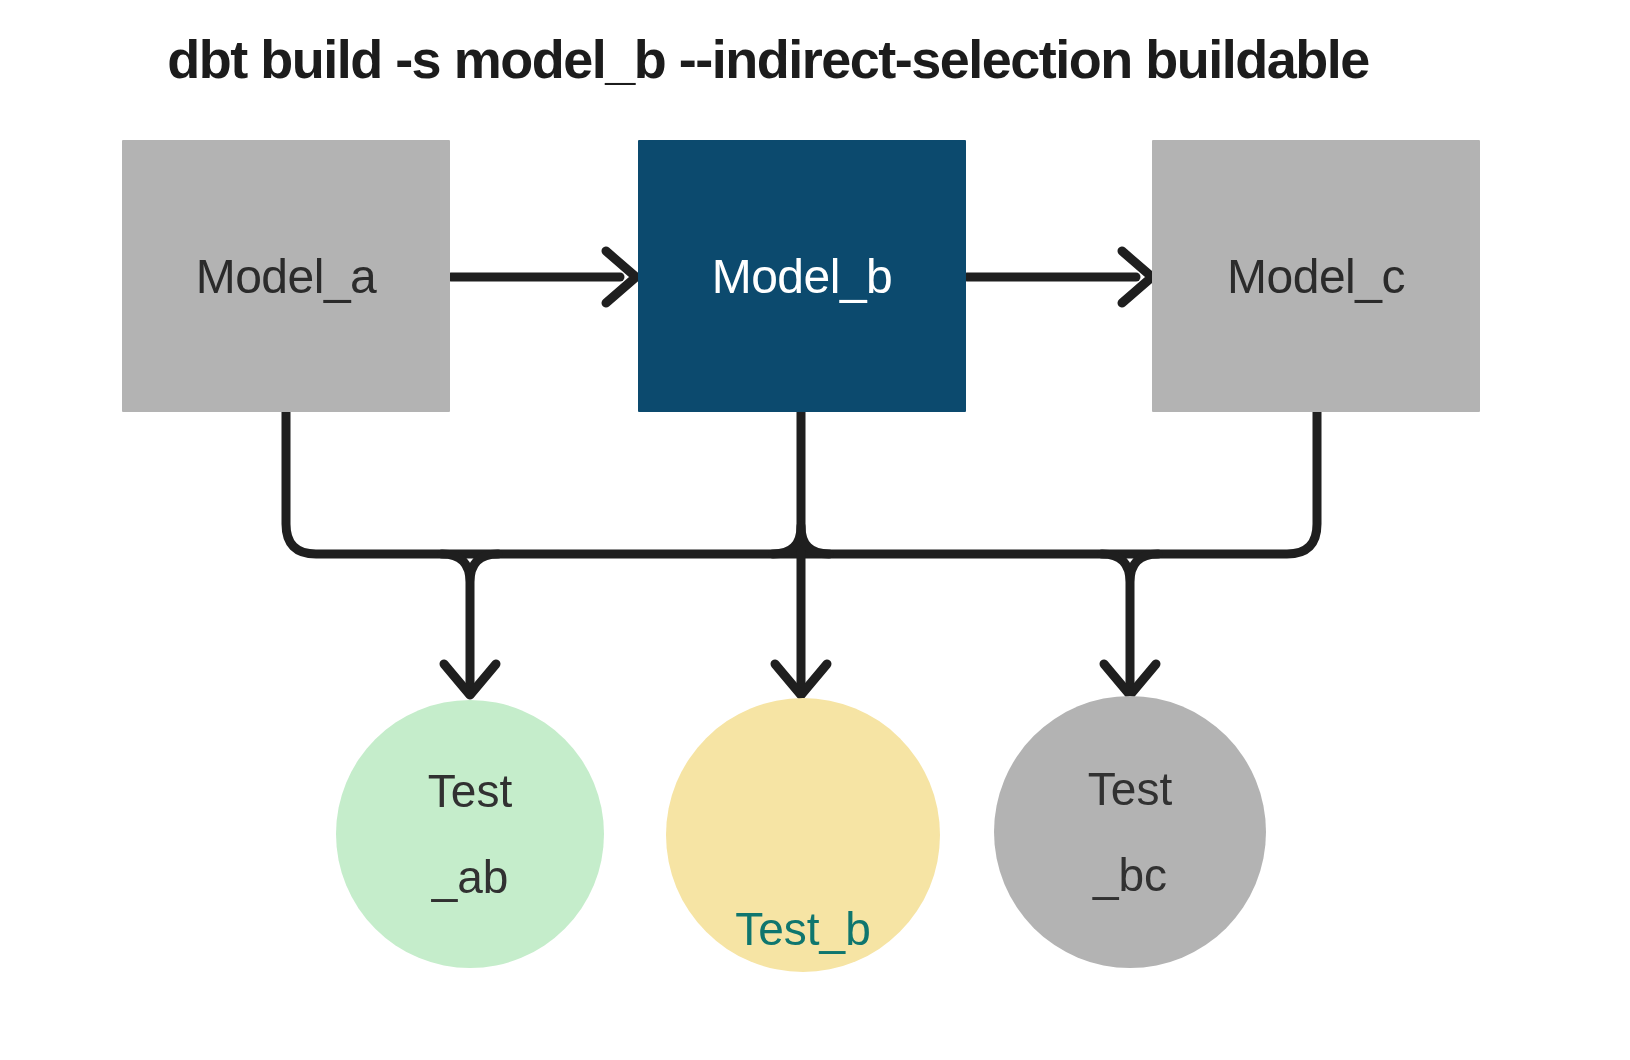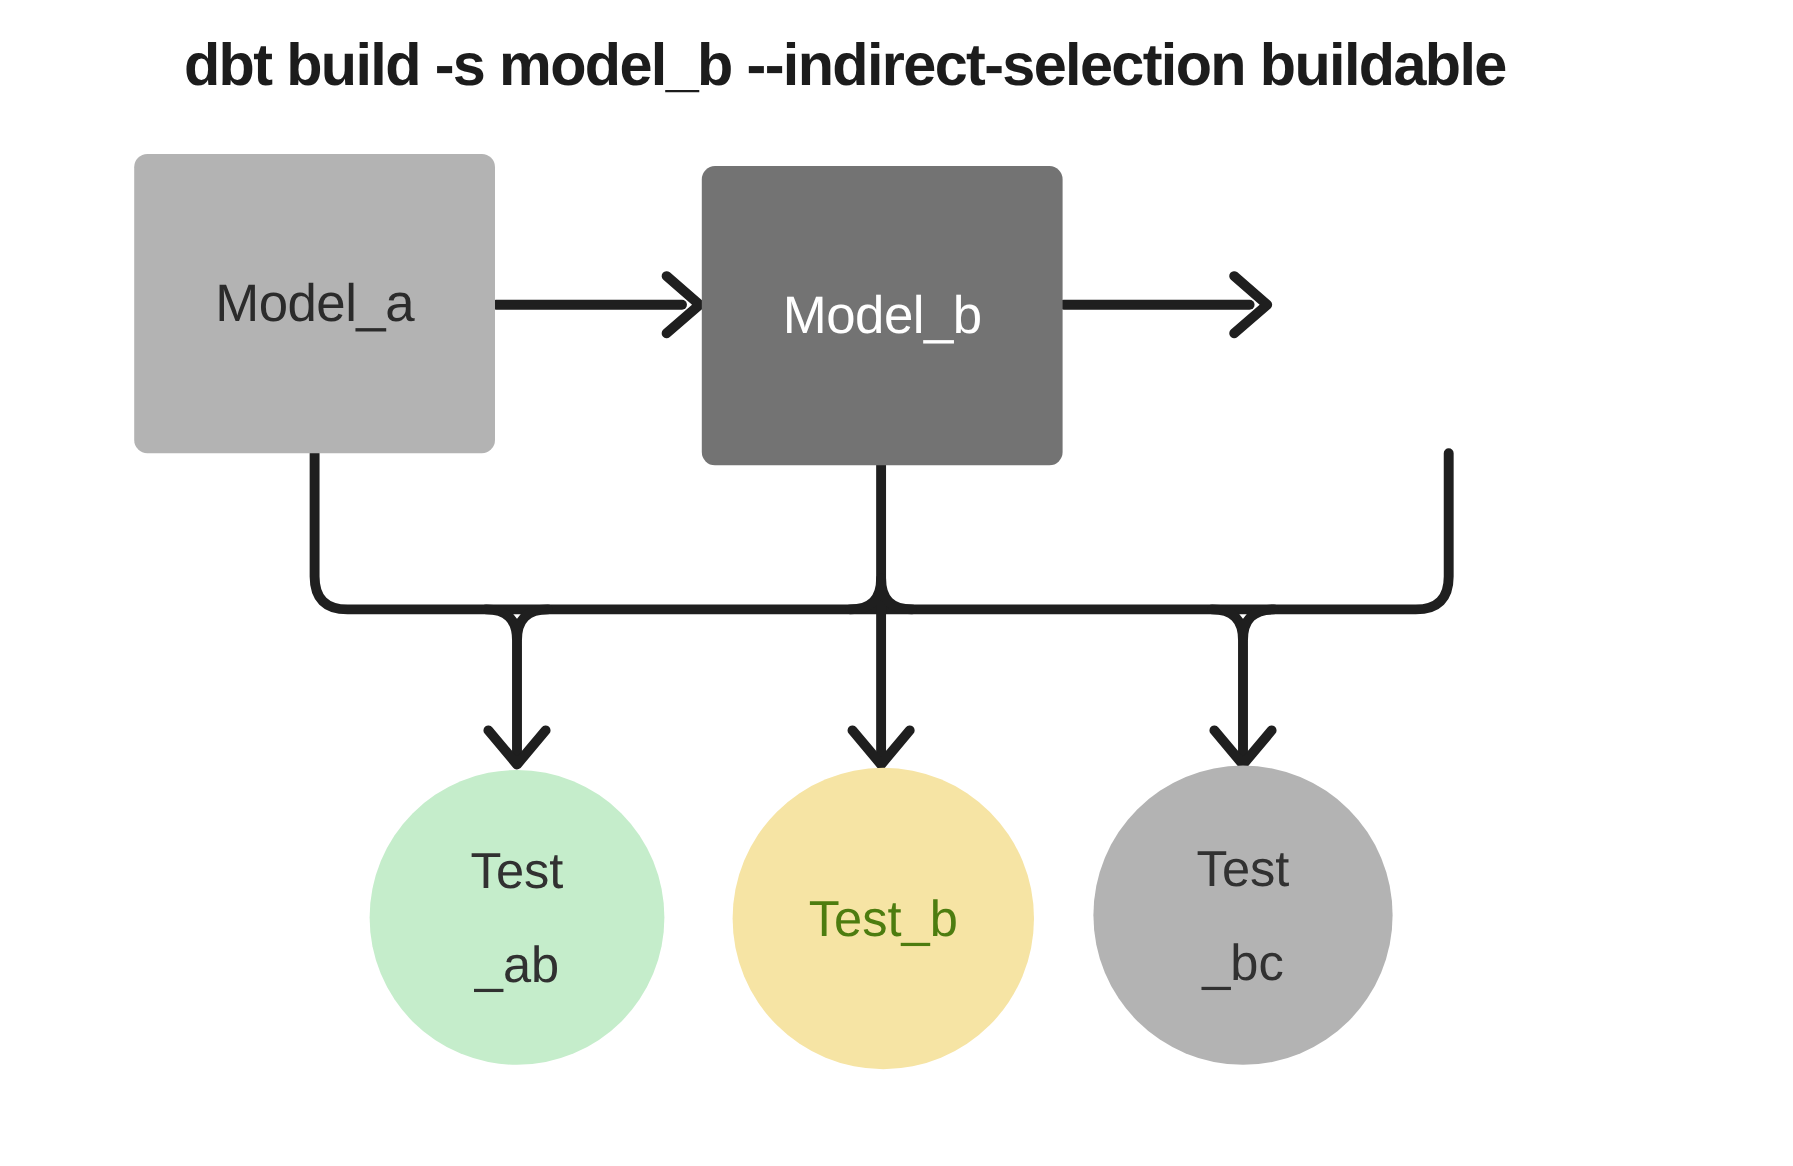--- a/index.html
+++ b/index.html
@@ -35,21 +35,21 @@
     fill:none;
     stroke-width:9;
     stroke-linecap:round;
     stroke-linejoin:round;
   }
   .model-box{
     position:absolute;
     top:140px;
     width:328px;
     height:272px;
-    border-radius:12px;
+    border-radius:1px;
     display:flex;
     align-items:center;
     justify-content:center;
     font-size:48px;
     font-weight:500;
     letter-spacing:-0.5px;
   }
   .model-a{left:122px;}
   .model-b{left:638px;}
   .model-c{left:1152px;}
@@ -96,31 +96,34 @@
 
     <path d="M 444 664 L 470 695 L 496 664" stroke="#1f1f1f"></path>
     <path d="M 775 664 L 801 695 L 827 664" stroke="#1f1f1f"></path>
     <path d="M 1104 664 L 1130 695 L 1156 664" stroke="#1f1f1f"></path>
   </svg>
 
   <div class="model-box model-a" style="background: rgb(179, 179, 179); color: rgb(43, 43, 43);">
     <span>Model_a</span>
   </div>
 
-  <div class="model-box model-b" style="background: #737373; color: rgb(255, 255, 255); margin-top: 11px;">
+  <div class="model-box model-b" style="background: #0c4a6e; color: rgb(255, 255, 255);">
     <span>Model_b</span>
   </div>
 
+  <div class="model-box model-c" style="background: rgb(179, 179, 179); color: rgb(43, 43, 43);">
+    <span>Model_c</span>
+  </div>
 
   <div class="test-circle test-ab" style="background: rgb(197, 237, 203); color: rgb(49, 49, 49);">
     <span>Test</span>
     <span>_ab</span>
   </div>
 
-  <div class="test-circle test-b" style="background: rgb(246, 228, 164); color: #4d7c0f;">
+  <div class="test-circle test-b" style="background: rgb(246, 228, 164); color: #0f766e; justify-content: flex-end;">
     <span>Test_b</span>
   </div>
 
   <div class="test-circle test-bc" style="background: rgb(179, 179, 179); color: rgb(49, 49, 49);">
     <span>Test</span>
     <span>_bc</span>
   </div>
 
 </div>
 

